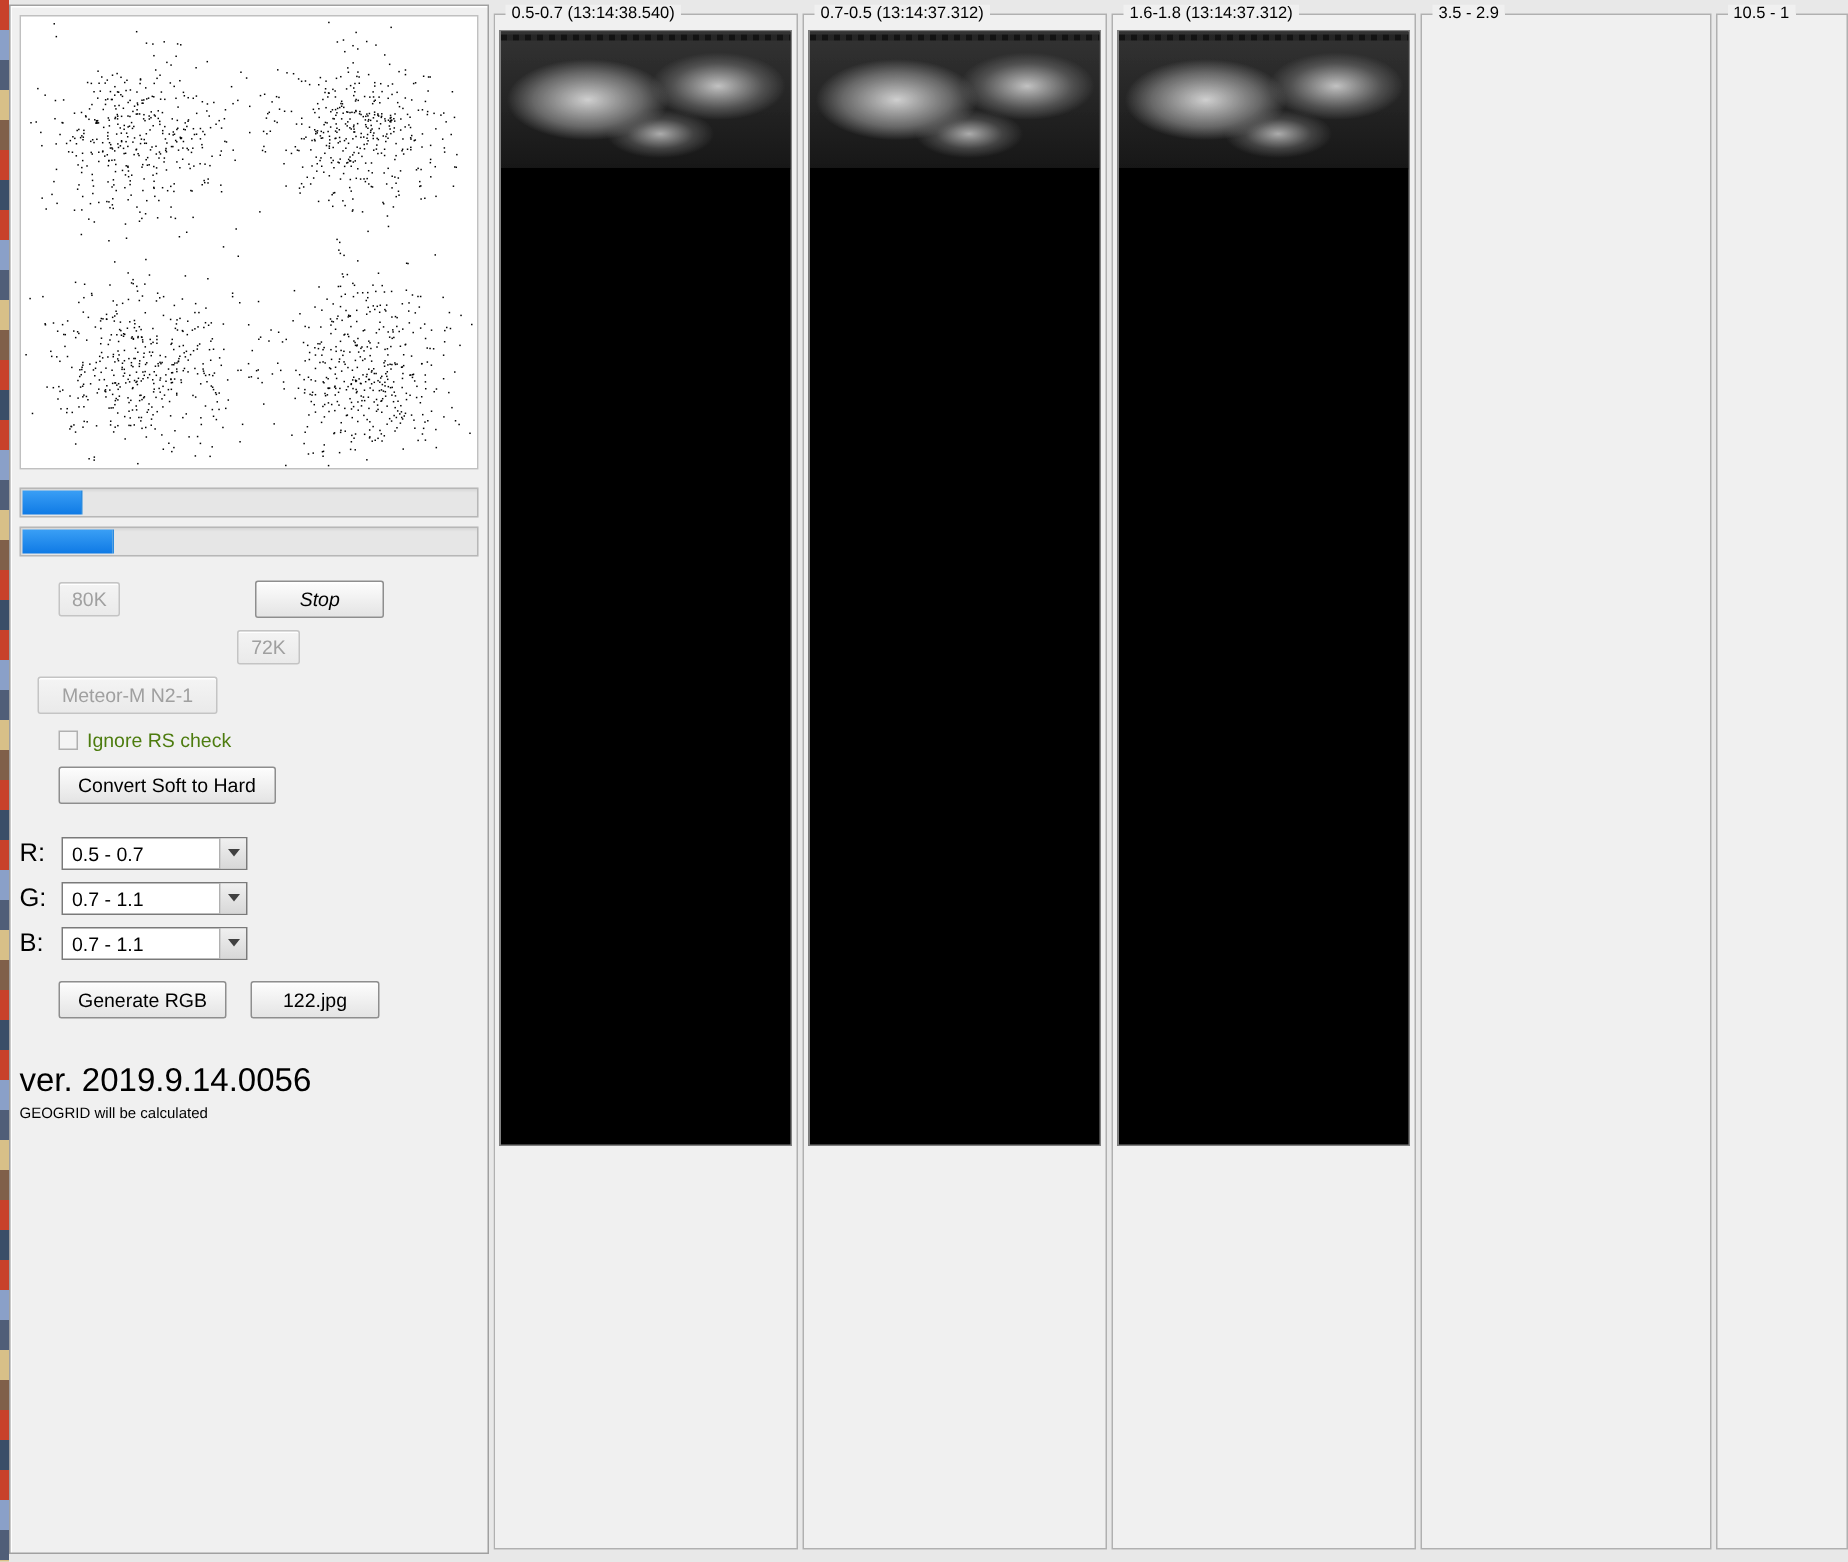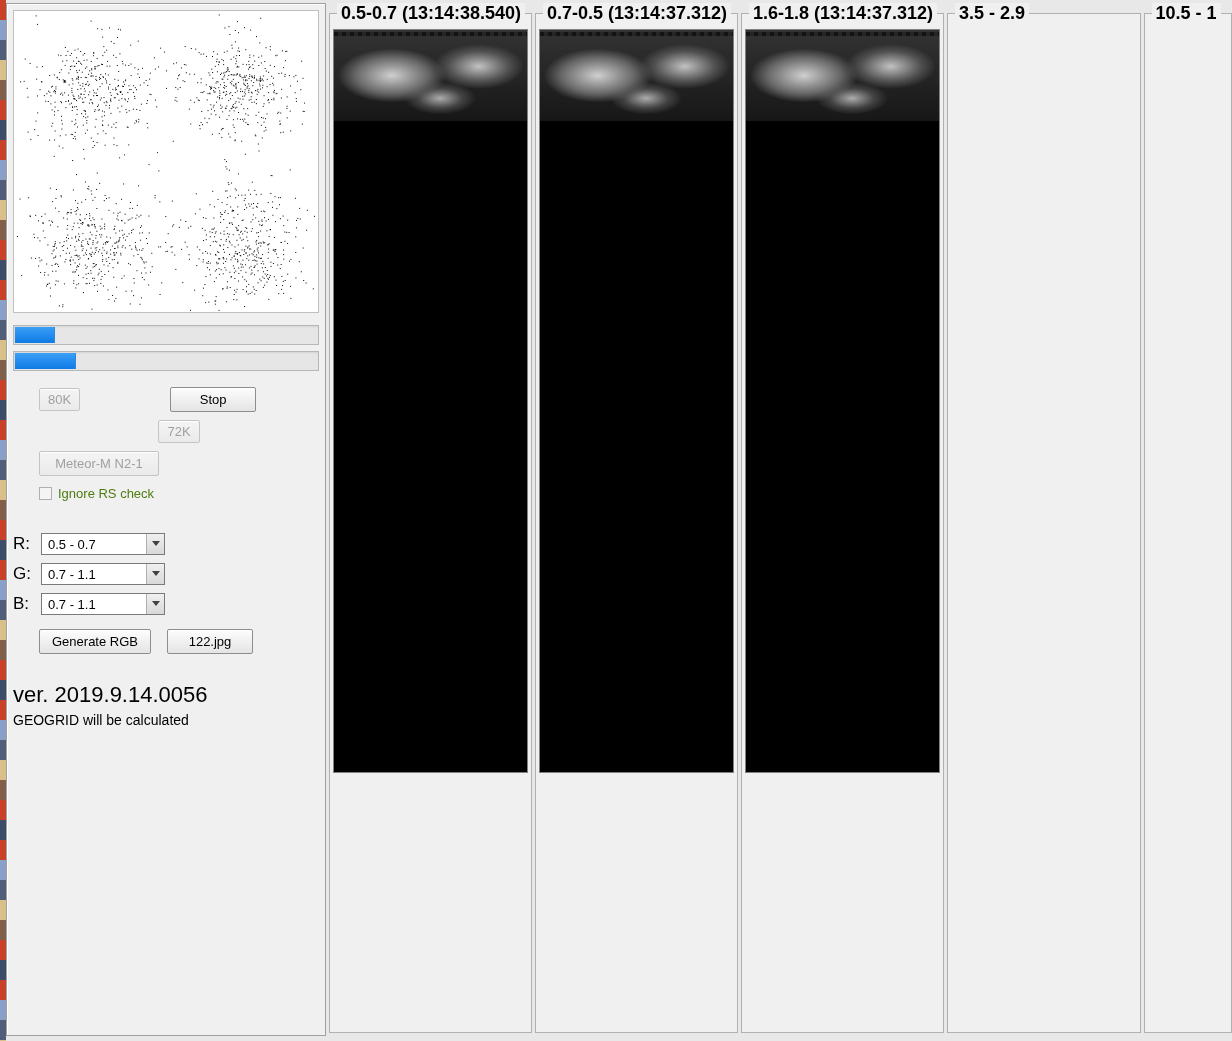--- a/index.html
+++ b/index.html
@@ -106,42 +106,41 @@
   }
   .combo .val { flex: 1; padding: 0 6px; white-space: nowrap; overflow: hidden; }
   .combo .drop {
     width: 18px; height: 100%;
     border-left: 1px solid #b0b0b0;
     background: linear-gradient(#f0f0f0,#d8d8d8);
     display: flex; align-items: center; justify-content: center;
   }
   .combo .drop svg { display: block; }
   .version { margin-top: 28px; font-size: 22px; font-weight: 400; }
-  .status-line { margin-top: 4px; font-size: 14px; }
+  .status-line { margin-top: 4px; font-size: 10px; }
   .channels-area {
     flex: 1;
     display: flex;
     gap: 3px;
     margin-top: 3px;
     overflow: hidden;
   }
   fieldset.channel {
     border: 1px solid #b0b0b0;
     background: #f0f0f0;
     margin: 0;
     padding: 3px;
     height: 1030px;
     position: relative;
   }
   fieldset.channel legend {
-    font-size: 18px;
+    font-size: 11px;
     padding: 0 4px;
     background: #f0f0f0;
     margin-left: 4px;
-    font-weight: bold;
   }
   .channel.filled { width: 201px; }
   .channel.empty { width: 197px; }
   .img-outer {
     width: 195px; height: 744px;
     border: 1px solid #808080;
     background: #000;
     position: relative;
     overflow: hidden;
     margin-top: 2px;
@@ -1928,36 +1927,39 @@
       <div class="fill" style="width: 13%;"></div>
     </div>
     <div class="progressbar">
       <div class="fill" style="width: 20%;"></div>
     </div>
 
     <div style="height:10px"></div>
 
     <div class="row" style="gap:90px; margin-left:26px;">
       <button class="btn small" disabled="">80K</button>
-      <button class="btn" style="min-width:86px;">Stop</button>
+      <button class="btn" style="min-width:86px;font-style:italic;">Stop</button>
     </div>
     <div style="height:8px"></div>
     <div class="row" style="margin-left:26px;justify-content:center;">
       <button class="btn small" disabled="">72K</button>
     </div>
     <div style="height:8px"></div>
-    <div class="row" style="margin-left:26px;">
+    <div class="row" style="margin-left:12px;">
       <button class="btn" disabled="" style="min-width:120px;">Meteor-M N2-1</button>
     </div>
 
     <div class="checkbox-row" style="margin-left:26px;">
       <div class="checkbox-box"></div>
       <span>Ignore RS check</span>
     </div>
 
+    <div class="row" style="margin-left:26px;">
+      <button class="btn">Convert Soft to Hard</button>
+    </div>
 
     <div style="height:18px"></div>
 
     <div class="channel-row">
       <label>R:</label>
       <div class="combo">
         <span class="val">0.5 - 0.7</span>
         <span class="drop">
           <svg width="8" height="6">
               <polygon points="0,0 8,0 4,5" fill="#404040"></polygon>

